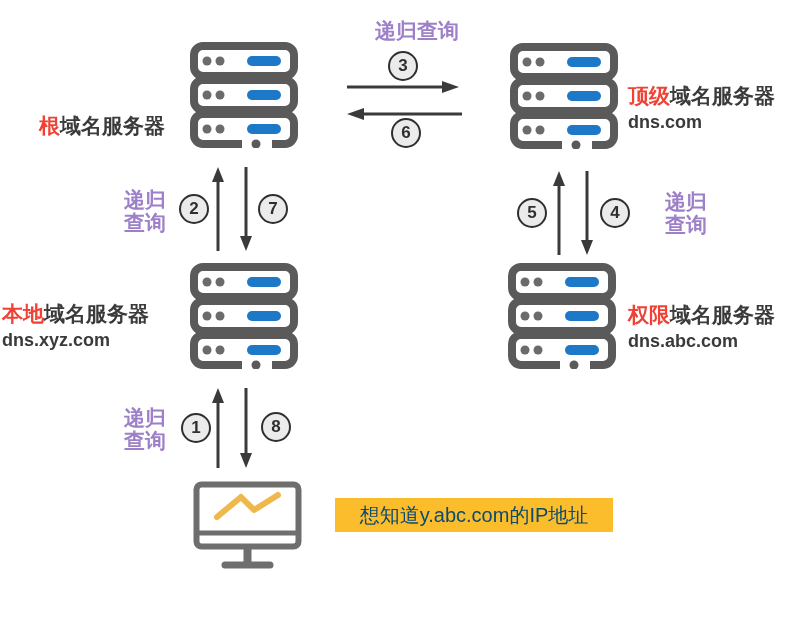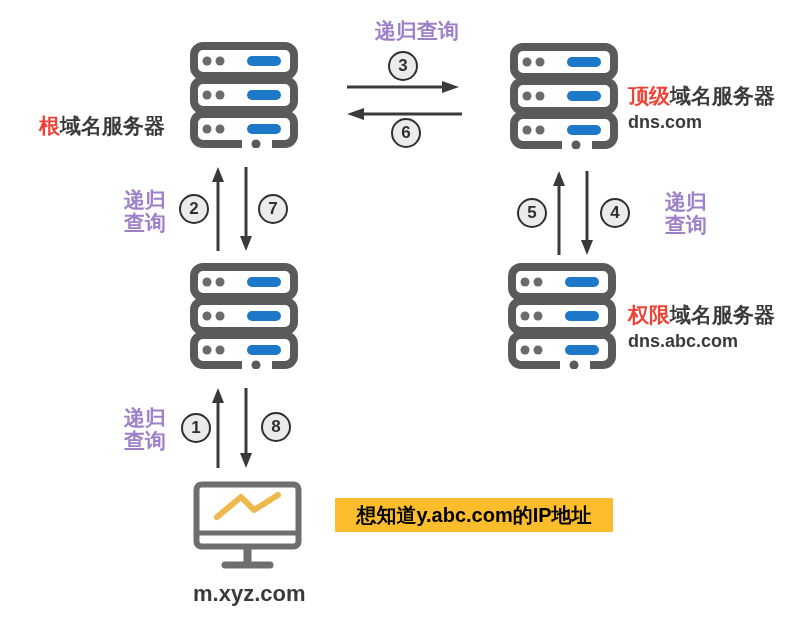--- a/index.html
+++ b/index.html
@@ -46,22 +46,22 @@
     font-weight:bold;
     font-size:17px;
     display:flex;align-items:center;justify-content:center;
   }
   
   .callout{
     position:absolute;
     left:335px;top:498px;
     width:278px;height:34px;
     background:#fbbd2b;
-    color:#000000;
-    font-weight:bold;
+    color:#0c4a6e;
+    font-weight:normal;
     font-size:20px;
     display:flex;align-items:center;justify-content:center;
     white-space:nowrap;
   }
   svg{display:block;}
 </style>
 </head>
 <body>
 
 <div class="stage">
@@ -180,29 +180,34 @@
     <span class="hl">根</span><span>域名服务器</span>
   </div>
 
   <div class="node-label" style="left:628px;top:82px;width:180px">
     <div>
       <span class="hl">顶级</span><span>域名服务器</span>
     </div>
     <div class="domain">dns.com</div>
   </div>
 
+  <div class="node-label" style="left:2px;top:300px;width:166px">
+    <div>
+      <span class="hl">本地</span><span>域名服务器</span>
+    </div>
+    <div class="domain">dns.xyz.com</div>
+  </div>
 
   <div class="node-label" style="left:628px;top:301px;width:180px">
     <div>
       <span class="hl">权限</span><span>域名服务器</span>
     </div>
     <div class="domain">dns.abc.com</div>
   </div>
 
-  <div class="node-label domain" style="left:193px;top:580px;width:118px;font-size:22px">m.xyz.com</div>
 
   <div class="q-label" style="left:347px;top:19px;width:112px">递归查询</div>
 
   <div class="q-label" style="left:100px;top:188px;width:66px">
     <div>递归</div>
     <div>查询</div>
   </div>
 
   <div class="q-label" style="left:641px;top:190px;width:66px">
     <div>递归</div>

